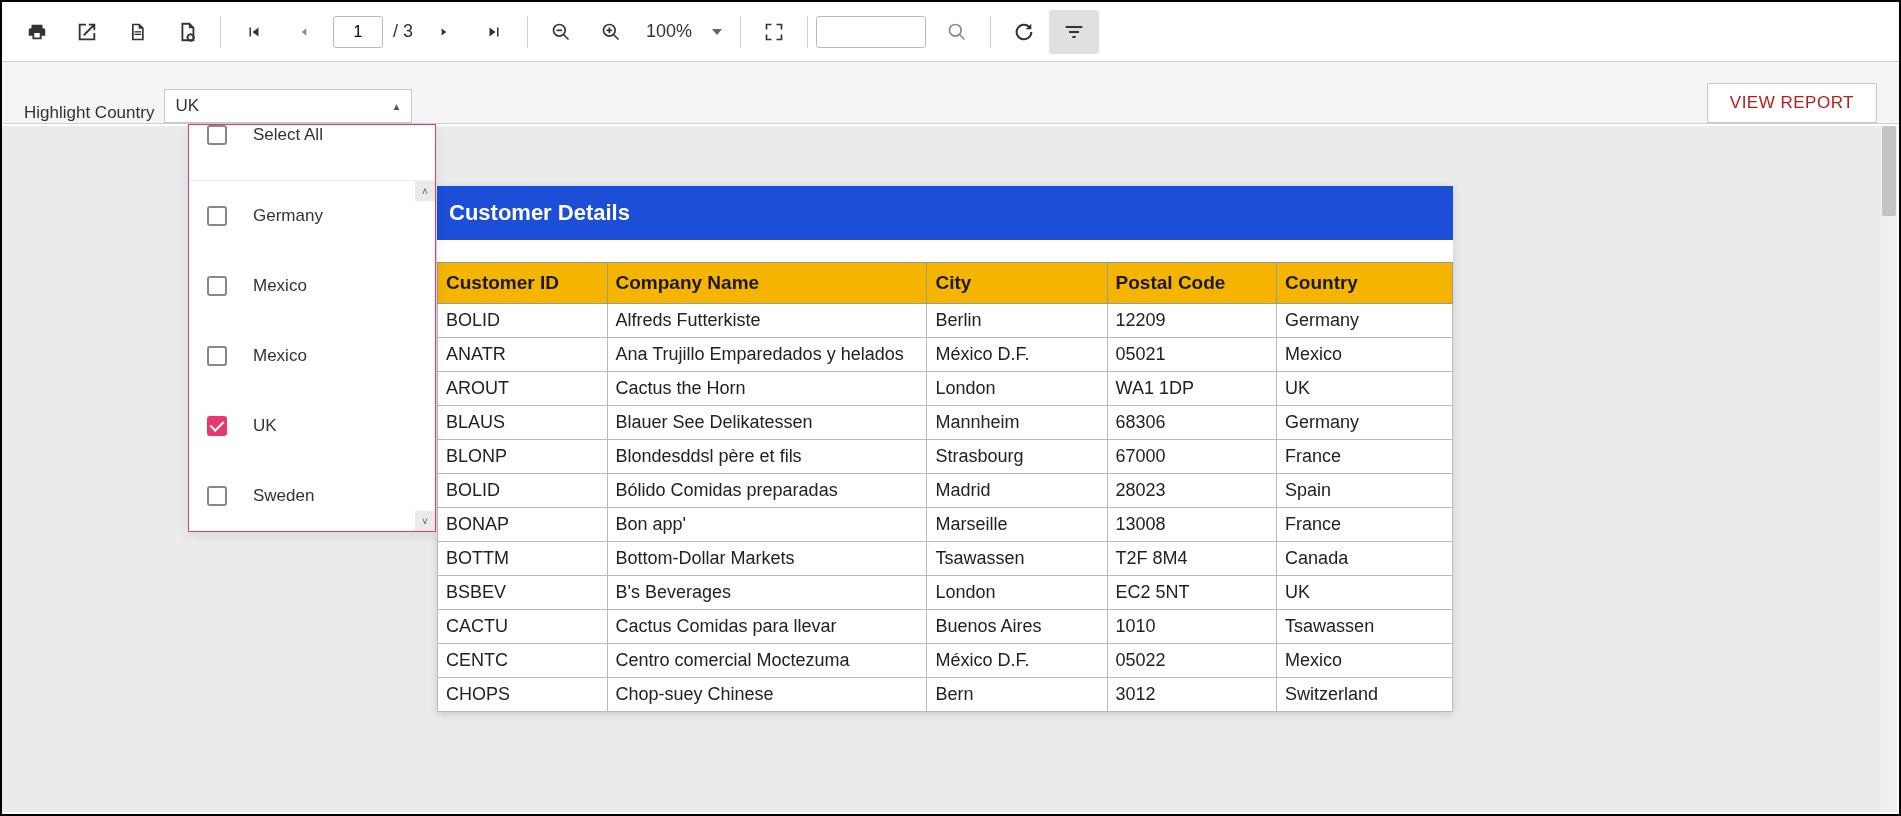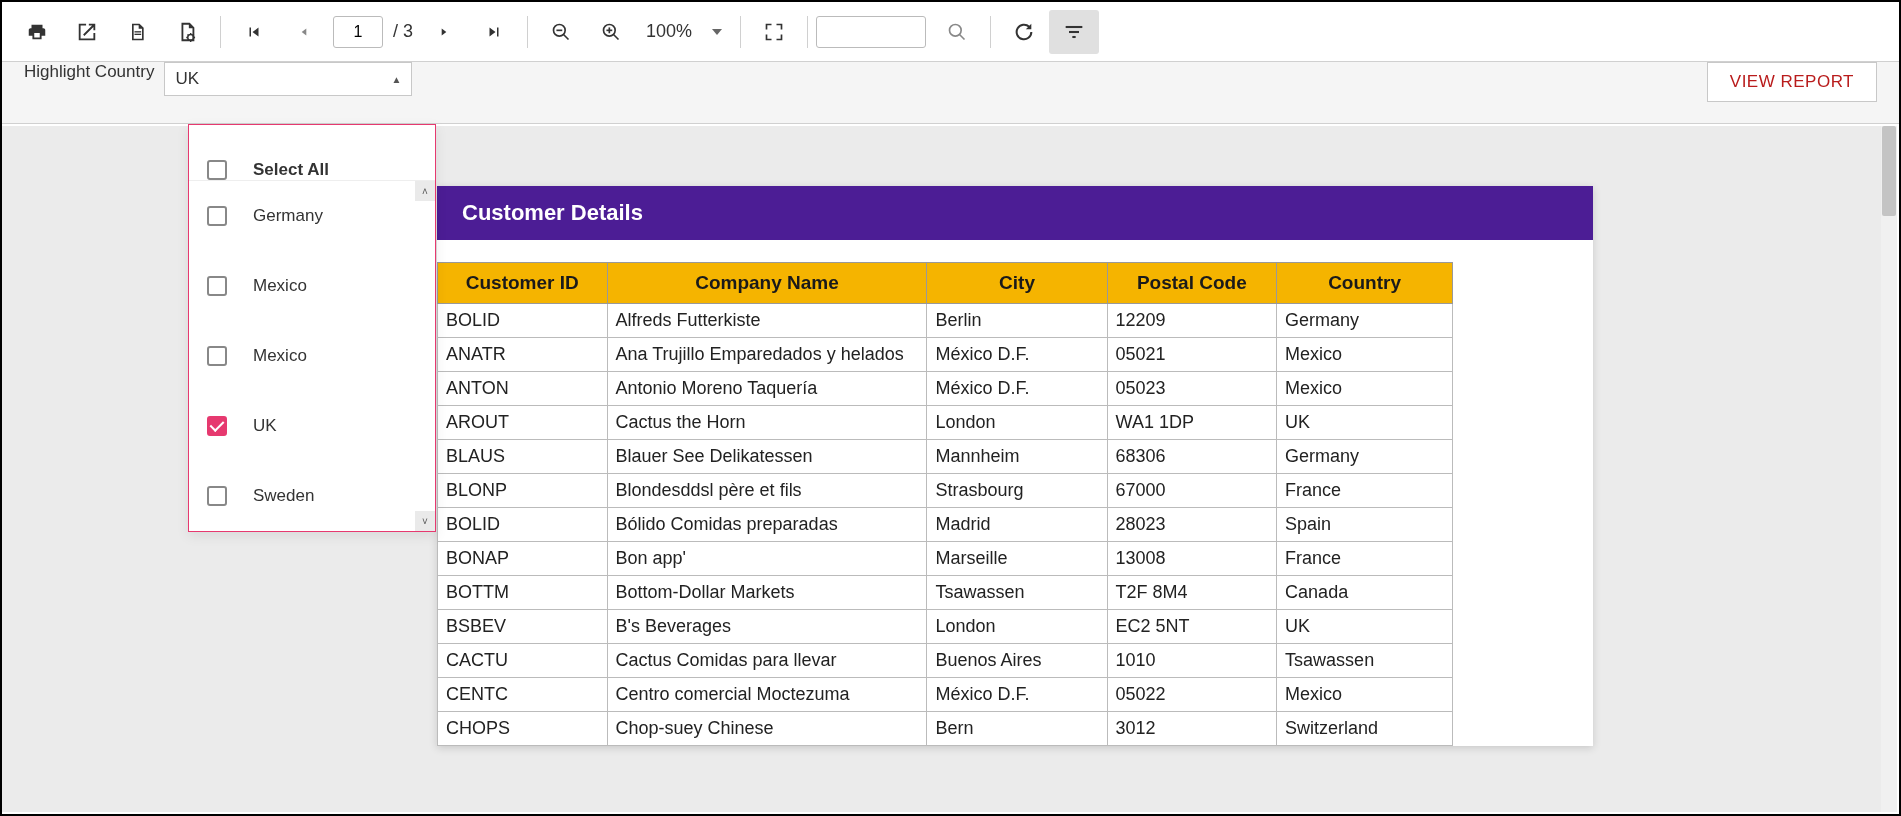--- a/index.html
+++ b/index.html
@@ -78,21 +78,21 @@
     font-size: 14px;
     margin-right: 6px;
   }
 
   
   .param-bar {
     height: 62px;
     background: #f5f5f5;
     border-bottom: 1px solid #d0d0d0;
     display: flex;
-    align-items: flex-start;
+    align-items: flex-end;
     padding: 0 22px;
     position: relative;
   }
   .param-label {
     font-size: 17px;
     color: #333;
     margin-right: 10px;
   }
   .param-select {
     width: 248px;
@@ -128,27 +128,26 @@
     left: 186px;
     top: 122px;
     width: 248px;
     background: #fff;
     border: 1.5px solid #e6396f;
     z-index: 100;
     box-shadow: 0 4px 12px rgba(0,0,0,0.08);
   }
   .dd-selectall {
     display: flex;
-    align-items: flex-end;
+    align-items: flex-start;
     height: 56px;
     padding: 0 18px;
     border-bottom: 1px solid #eee;
     font-size: 17px;
     cursor: pointer;
-    font-weight: bold;
   }
   .dd-list {
     position: relative;
   }
   .dd-item {
     display: flex;
     align-items: center;
     height: 70px;
     padding: 0 18px;
     font-size: 17px;
@@ -205,39 +204,39 @@
     overflow: hidden;
   }
   .report-page {
     position: absolute;
     left: 435px;
     top: 60px;
     background: #fff;
     box-shadow: 0 2px 8px rgba(0,0,0,0.15);
   }
   .report-title-bar {
-    background: #4c1d95;
+    background: #1d4ed8;
     color: #fff;
     font-size: 22px;
     font-weight: 600;
-    padding: 14px 25px;
-    width: 1156px;
+    padding: 14px 12px;
+    width: 1016px;
   }
   .ctable {
     border-collapse: collapse;
     width: 1016px;
     font-size: 18px;
   }
   .ctable th {
     background: #f5b400;
     color: #1a1a1a;
     font-weight: 700;
     padding: 9px 8px;
     border: 1px solid #999;
-    text-align: center;
+    text-align: left;
     font-size: 19px;
   }
   .ctable td {
     border: 1px solid #bbb;
     padding: 6px 8px;
     color: #222;
     font-size: 18px;
     background:#fff;
   }
   .col-id   { width: 160px; }
@@ -404,27 +403,20 @@
             <td>Alfreds Futterkiste</td>
             <td>Berlin</td>
             <td>12209</td>
             <td>Germany</td>
           </tr>
           <tr>
             <td>ANATR</td>
             <td>Ana Trujillo Emparedados y helados</td>
             <td>México D.F.</td>
             <td>05021</td>
-            <td>Mexico</td>
-          </tr>
-          <tr>
-            <td>ANTON</td>
-            <td>Antonio Moreno Taquería</td>
-            <td>México D.F.</td>
-            <td>05023</td>
             <td>Mexico</td>
           </tr>
           <tr>
             <td>AROUT</td>
             <td>Cactus the Horn</td>
             <td>London</td>
             <td>WA1 1DP</td>
             <td>UK</td>
           </tr>
           <tr>

